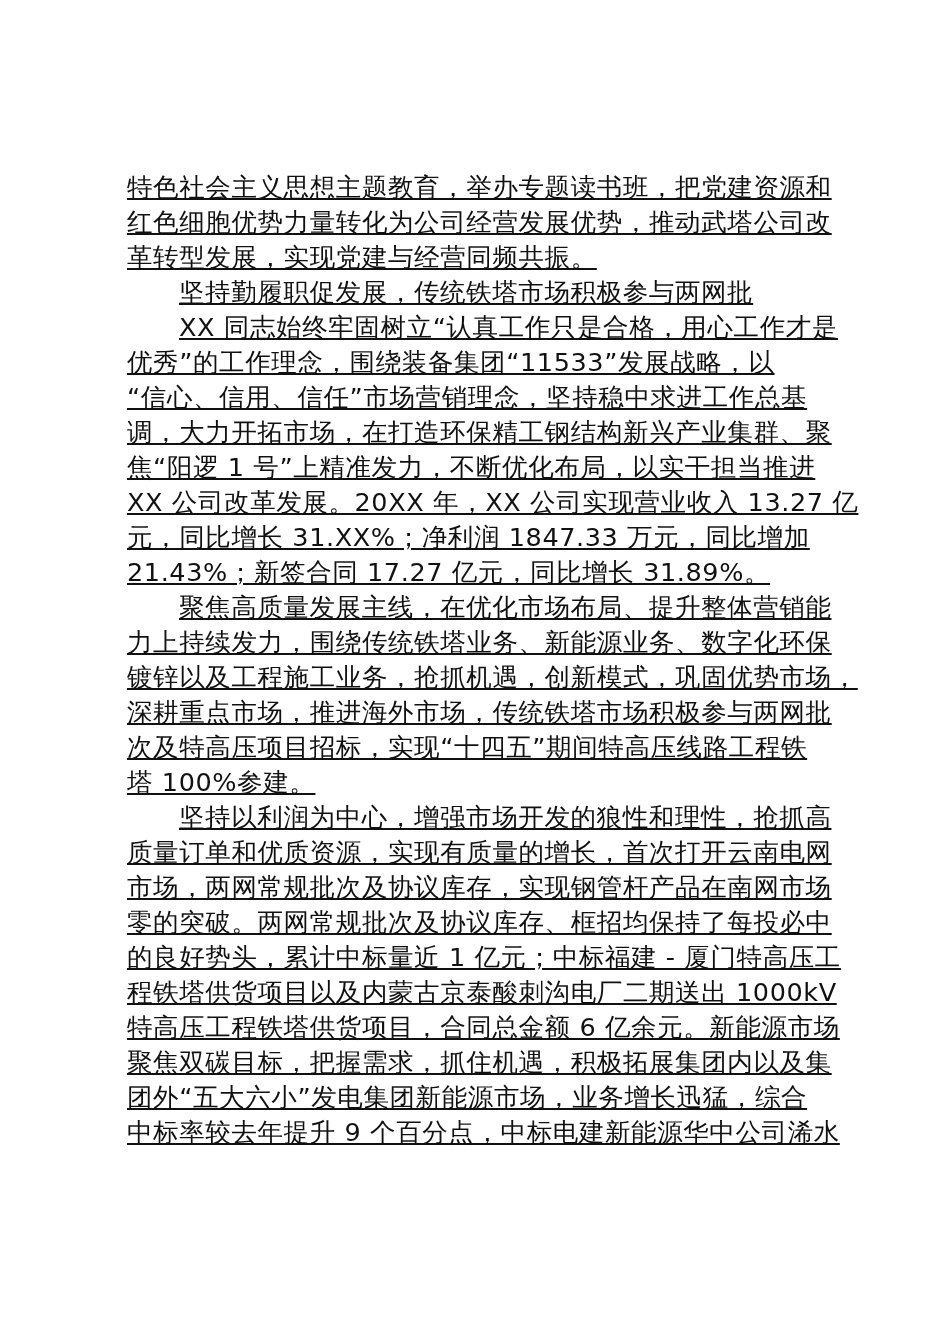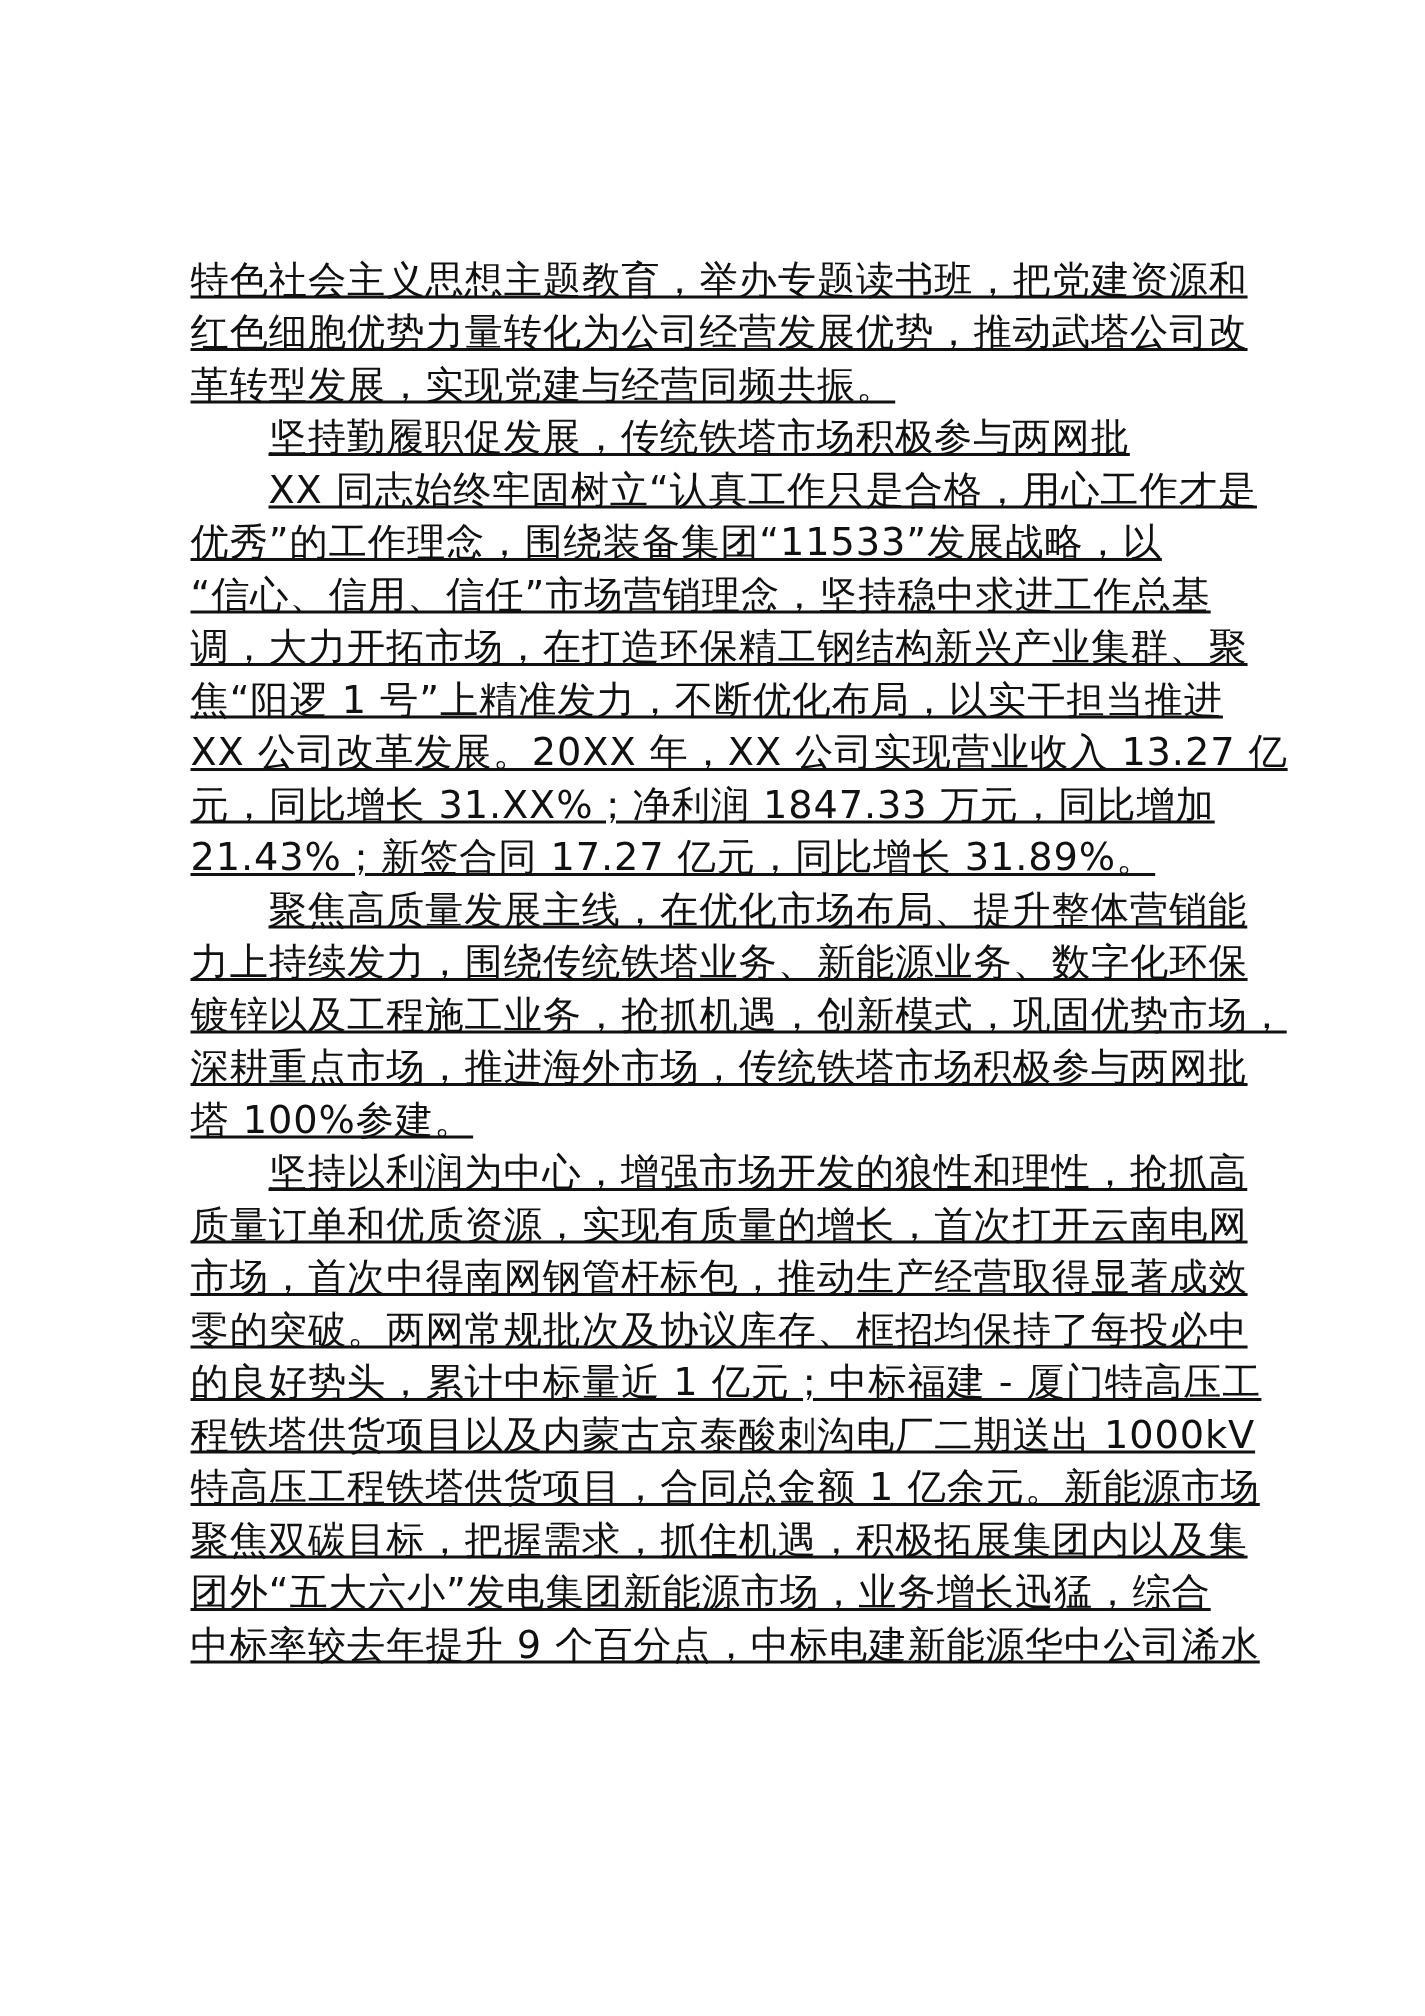--- a/index.html
+++ b/index.html
@@ -57,29 +57,30 @@
     <div class="line">XX 公司改革发展。20XX 年，XX 公司实现营业收入 13.27 亿</div>
     <div class="line">元，同比增长 31.XX%；净利润 1847.33 万元，同比增加</div>
     <div class="line">21.43%；新签合同 17.27 亿元，同比增长 31.89%。</div>
   </div>
 
   <div class="paragraph">
     <div class="line indent">聚焦高质量发展主线，在优化市场布局、提升整体营销能</div>
     <div class="line">力上持续发力，围绕传统铁塔业务、新能源业务、数字化环保</div>
     <div class="line">镀锌以及工程施工业务，抢抓机遇，创新模式，巩固优势市场，</div>
     <div class="line">深耕重点市场，推进海外市场，传统铁塔市场积极参与两网批</div>
+    <div class="line">次及特高压项目招标，实现“十四五”期间特高压线路工程铁</div>
     <div class="line">塔 100%参建。</div>
   </div>
 
   <div class="paragraph">
     <div class="line indent">坚持以利润为中心，增强市场开发的狼性和理性，抢抓高</div>
     <div class="line">质量订单和优质资源，实现有质量的增长，首次打开云南电网</div>
-    <div class="line">市场，首次中得南网钢管杆标包，推动生产经营取得显著成效</div>
+    <div class="line">市场，两网常规批次及协议库存，实现钢管杆产品在南网市场</div>
     <div class="line">零的突破。两网常规批次及协议库存、框招均保持了每投必中</div>
     <div class="line">的良好势头，累计中标量近 1 亿元；中标福建 - 厦门特高压工</div>
     <div class="line">程铁塔供货项目以及内蒙古京泰酸刺沟电厂二期送出 1000kV</div>
-    <div class="line">特高压工程铁塔供货项目，合同总金额 1 亿余元。新能源市场</div>
+    <div class="line">特高压工程铁塔供货项目，合同总金额 6 亿余元。新能源市场</div>
     <div class="line">聚焦双碳目标，把握需求，抓住机遇，积极拓展集团内以及集</div>
     <div class="line">团外“五大六小”发电集团新能源市场，业务增长迅猛，综合</div>
     <div class="line">中标率较去年提升 9 个百分点，中标电建新能源华中公司浠水</div>
   </div>
 
 </div>
 
 </body></html>

